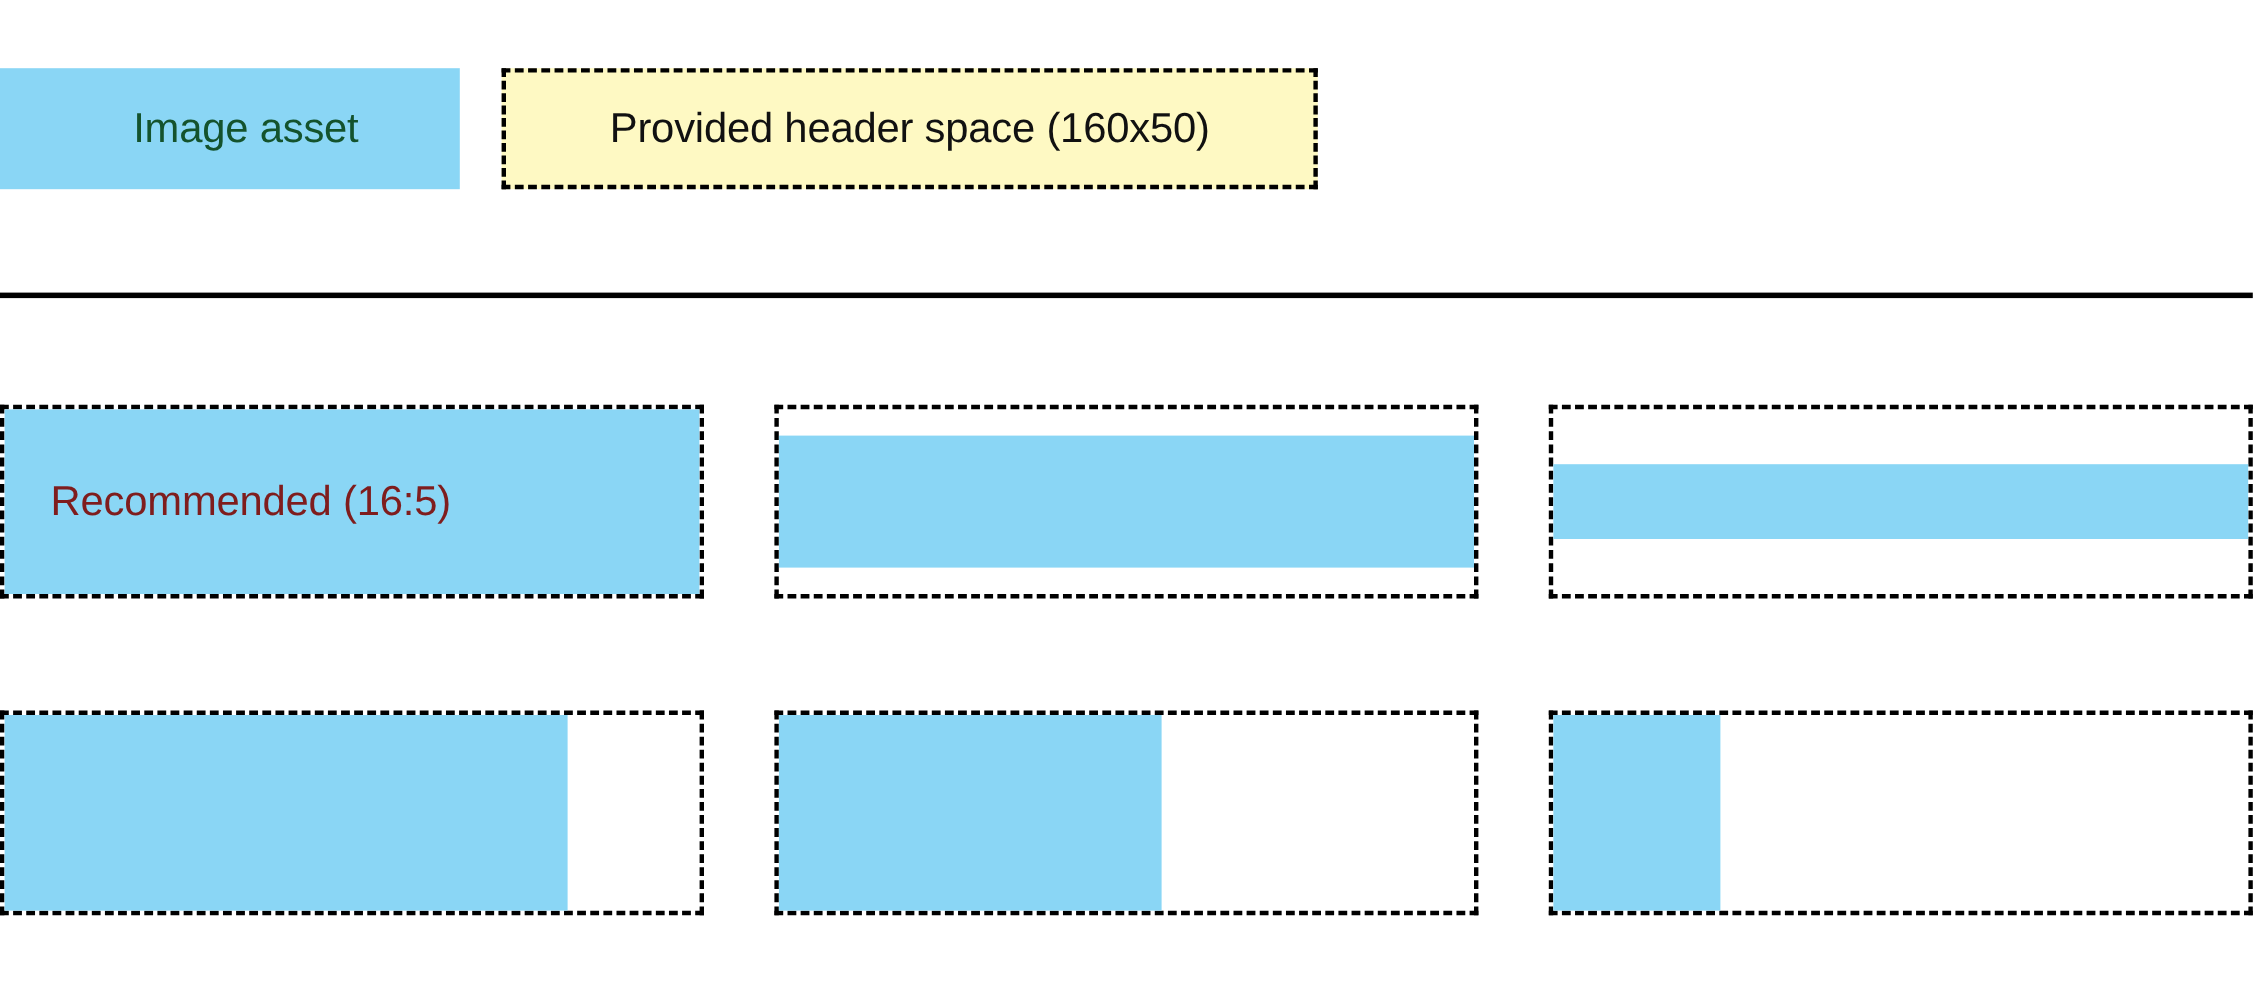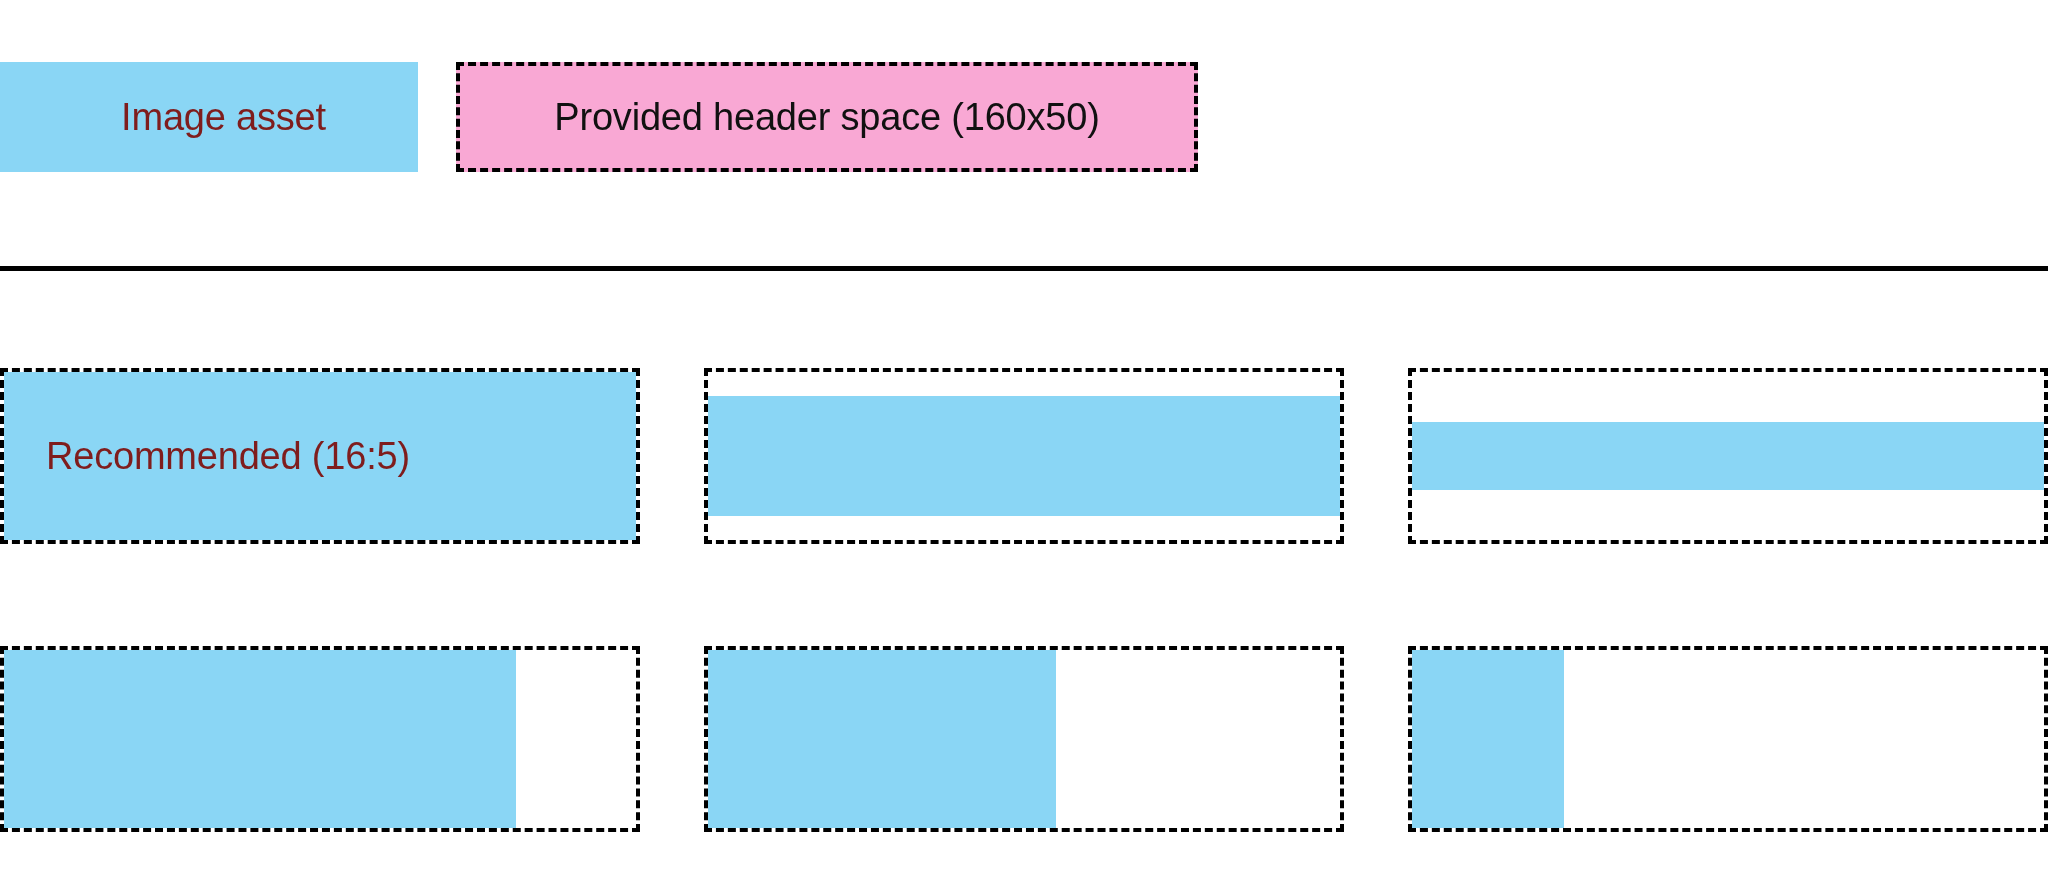--- a/index.html
+++ b/index.html
@@ -33,32 +33,32 @@
     height: 110px;
     background: #8AD6F5;
     display: flex;
     align-items: center;
     justify-content: center;
   }
   #image-asset-swatch .legend-label {
     font-size: 38px;
     line-height: 1;
     letter-spacing: -0.2px;
-    color: #7f1d1d;
+    color: #14532d;
     margin-left: 29px;
   }
 
   #header-space-box {
     position: absolute;
     left: 456px;
     top: 0;
     width: 742px;
     height: 110px;
     box-sizing: border-box;
-    background: #f9a8d4;
+    background: #fef9c3;
     display: flex;
     align-items: center;
     justify-content: center;
     border: 4px dashed #000000;
   }
   #header-space-box .legend-label {
     font-size: 38px;
     line-height: 1;
     letter-spacing: -0.2px;
     color: #111111;

